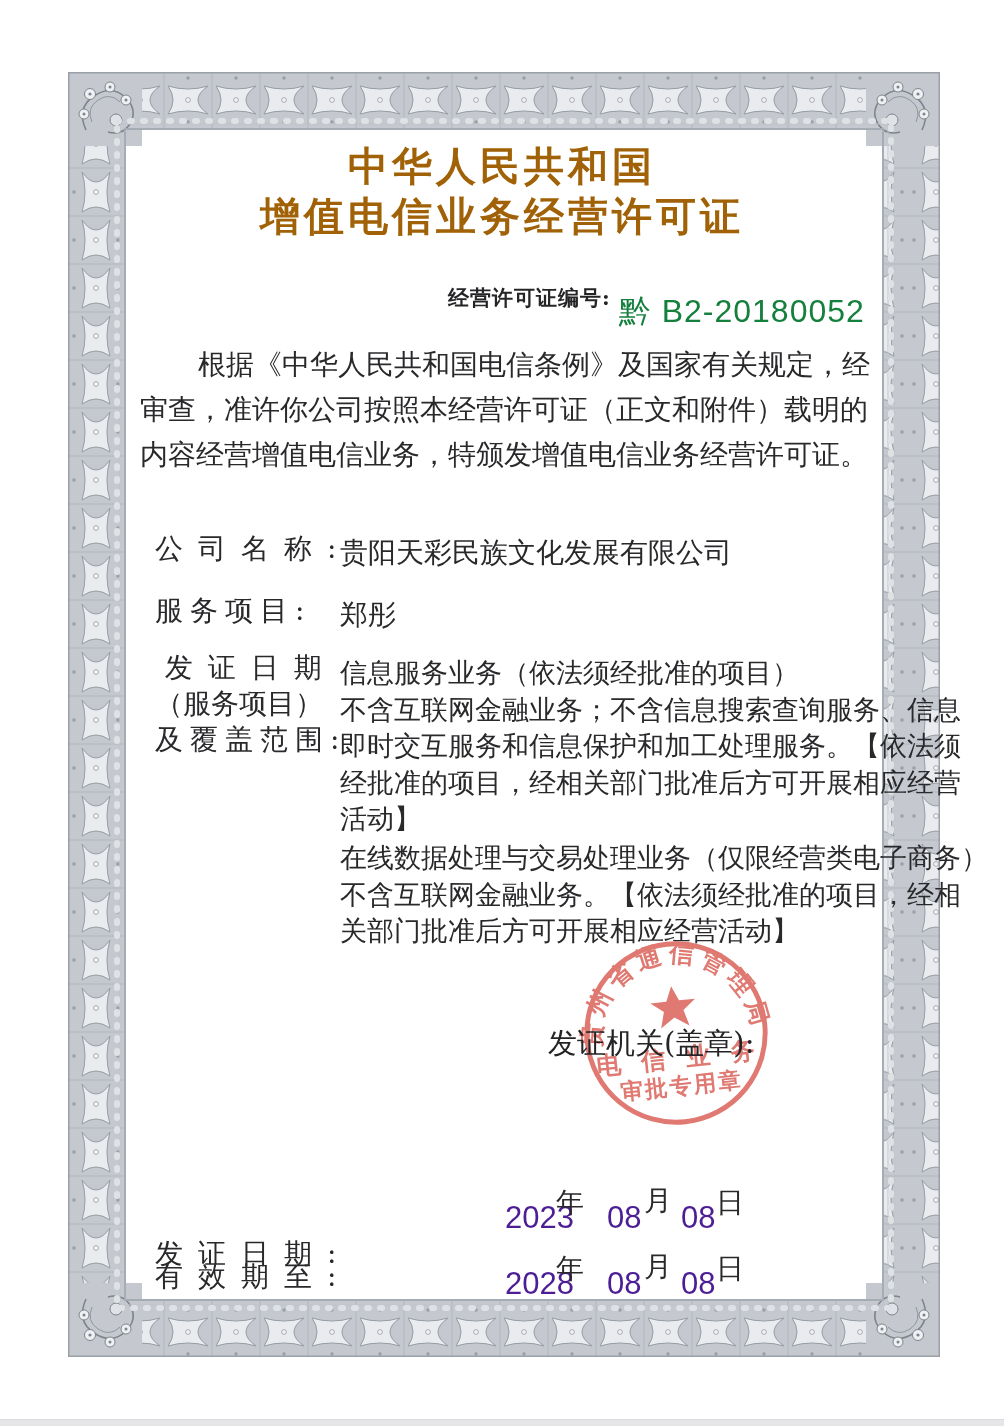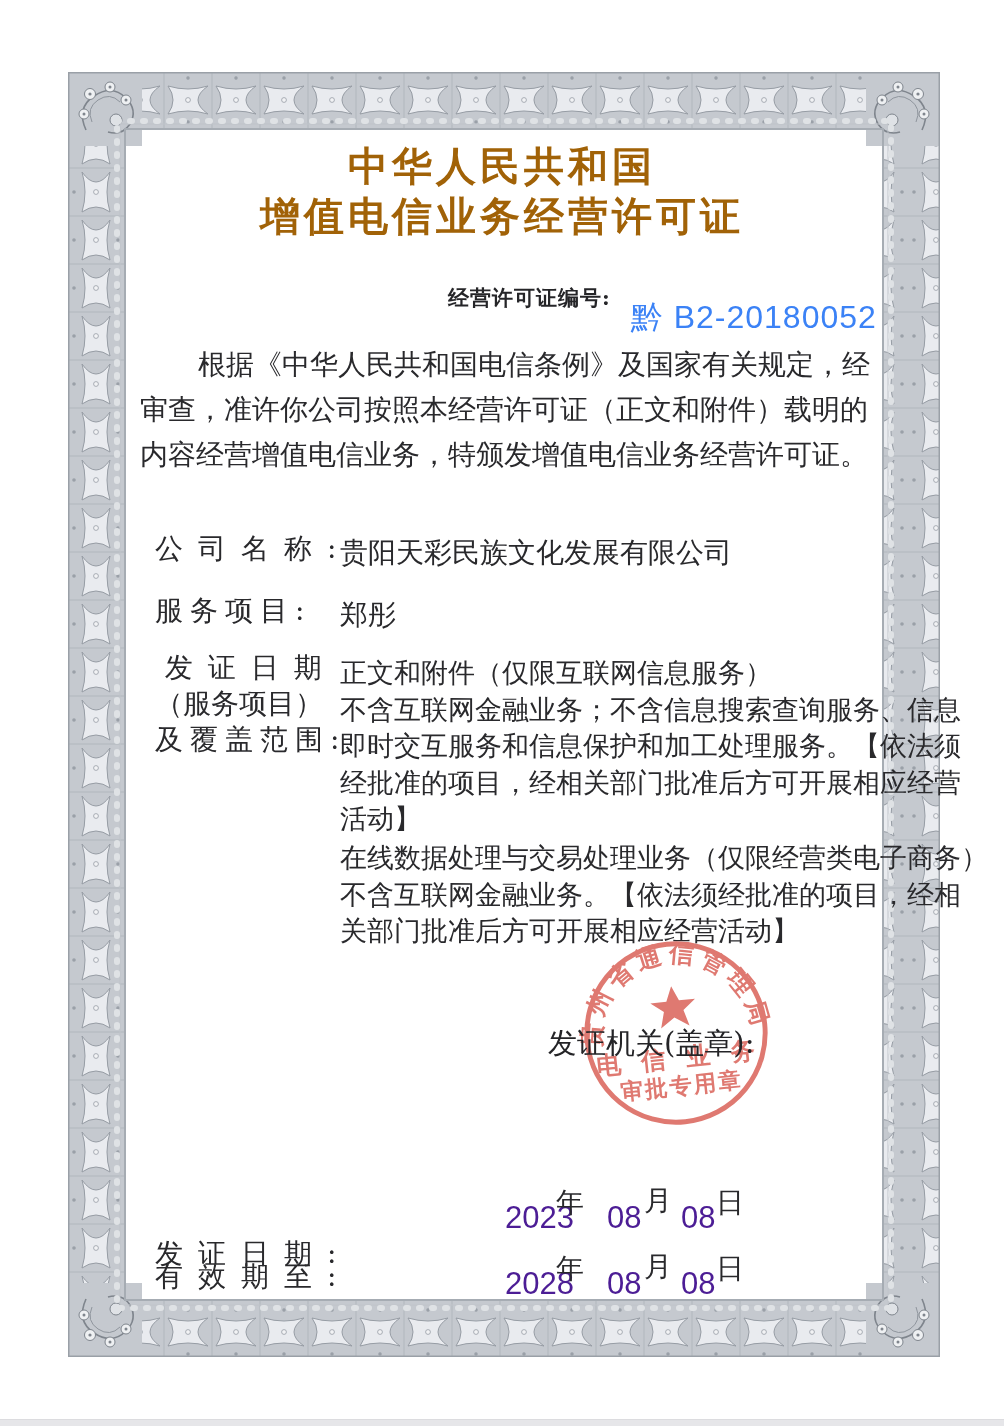--- a/index.html
+++ b/index.html
@@ -13,21 +13,21 @@
   #frame-svg{position:absolute;left:68px;top:72px;width:872px;height:1285px;}
   
   .title{left:0;width:1004px;text-align:center;font-weight:bold;color:#a16207;
          font-size:40px;line-height:48px;letter-spacing:4px;}
   .title1{top:142px;}
   .title2{top:192px;}
   
   .license-row{top:284px;left:448px;display:flex;align-items:flex-start;}
   .license-label{font-weight:bold;font-size:21px;color:#252528;letter-spacing:1px;}
   .license-value{font-family:"Liberation Sans","DejaVu Sans",sans-serif;
-                 font-size:32px;color:#3b82f6;margin-left:20px;position:relative;top:12px;letter-spacing:1px;}
+                 font-size:32px;color:#15803d;margin-left:8px;position:relative;top:6px;letter-spacing:1px;}
   
   .preamble{left:140px;top:342px;width:748px;font-size:28px;line-height:45px;color:#29292c;}
   .preamble .indent{padding-left:58px;}
   
   .flabel{left:155px;font-size:28px;color:#29292c;white-space:nowrap;}
   .ls-wide{letter-spacing:15px;text-align:center;}
   .ls-med{letter-spacing:7px;}
   .fvalue{left:340px;font-size:28px;color:#29292c;white-space:nowrap;}
   .biz-label div{font-size:28px;line-height:36px;color:#29292c;white-space:nowrap;}
   .biz-block{left:340px;width:552px;font-size:27px;line-height:36.5px;color:#29292c;}
@@ -115,21 +115,21 @@
 <div class="abs flabel ls-med" style="top:592px;">服务项目:</div>
 <div class="abs fvalue" style="top:596px;">郑彤</div>
 
 <div class="abs biz-label" style="left:155px;top:650px;">
   <div class="ls-wide">发证日期</div>
   <div>（服务项目）</div>
   <div class="ls-med">及覆盖范围:</div>
 </div>
 
 <div class="abs biz-block" style="top:655px;">
-  <div>正文和附件（仅限互联网信息服务）</div>
+  <div>信息服务业务（依法须经批准的项目）</div>
   <div>不含互联网金融业务；不含信息搜索查询服务、信息</div>
   <div>即时交互服务和信息保护和加工处理服务。【依法须</div>
   <div>经批准的项目，经相关部门批准后方可开展相应经营</div>
   <div>活动】</div>
 </div>
 
 <div class="abs biz-block" style="top:840px;">
   <div>在线数据处理与交易处理业务（仅限经营类电子商务）</div>
   <div>不含互联网金融业务。【依法须经批准的项目，经相</div>
   <div>关部门批准后方可开展相应经营活动】</div>

